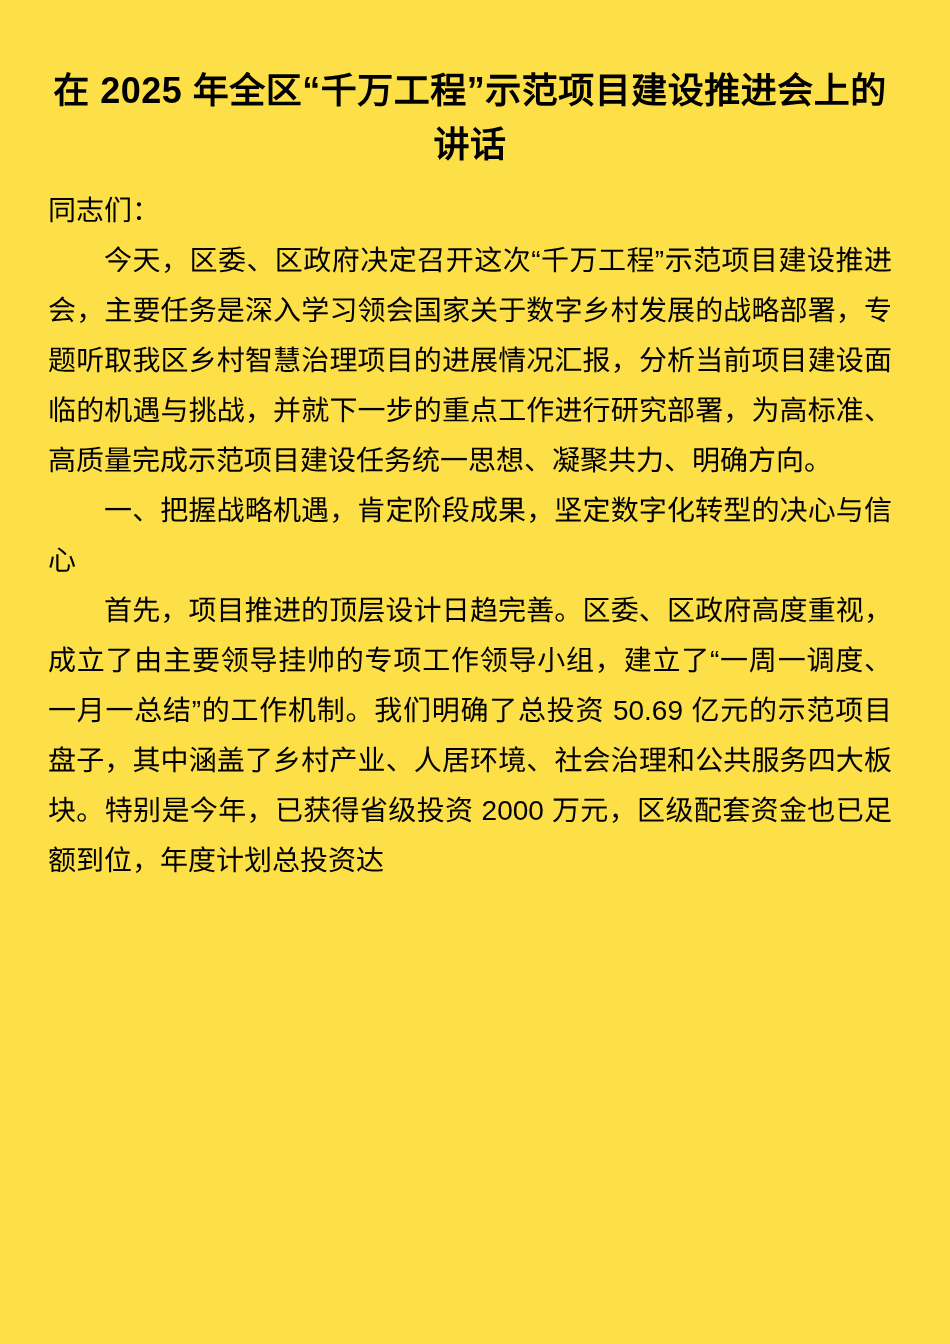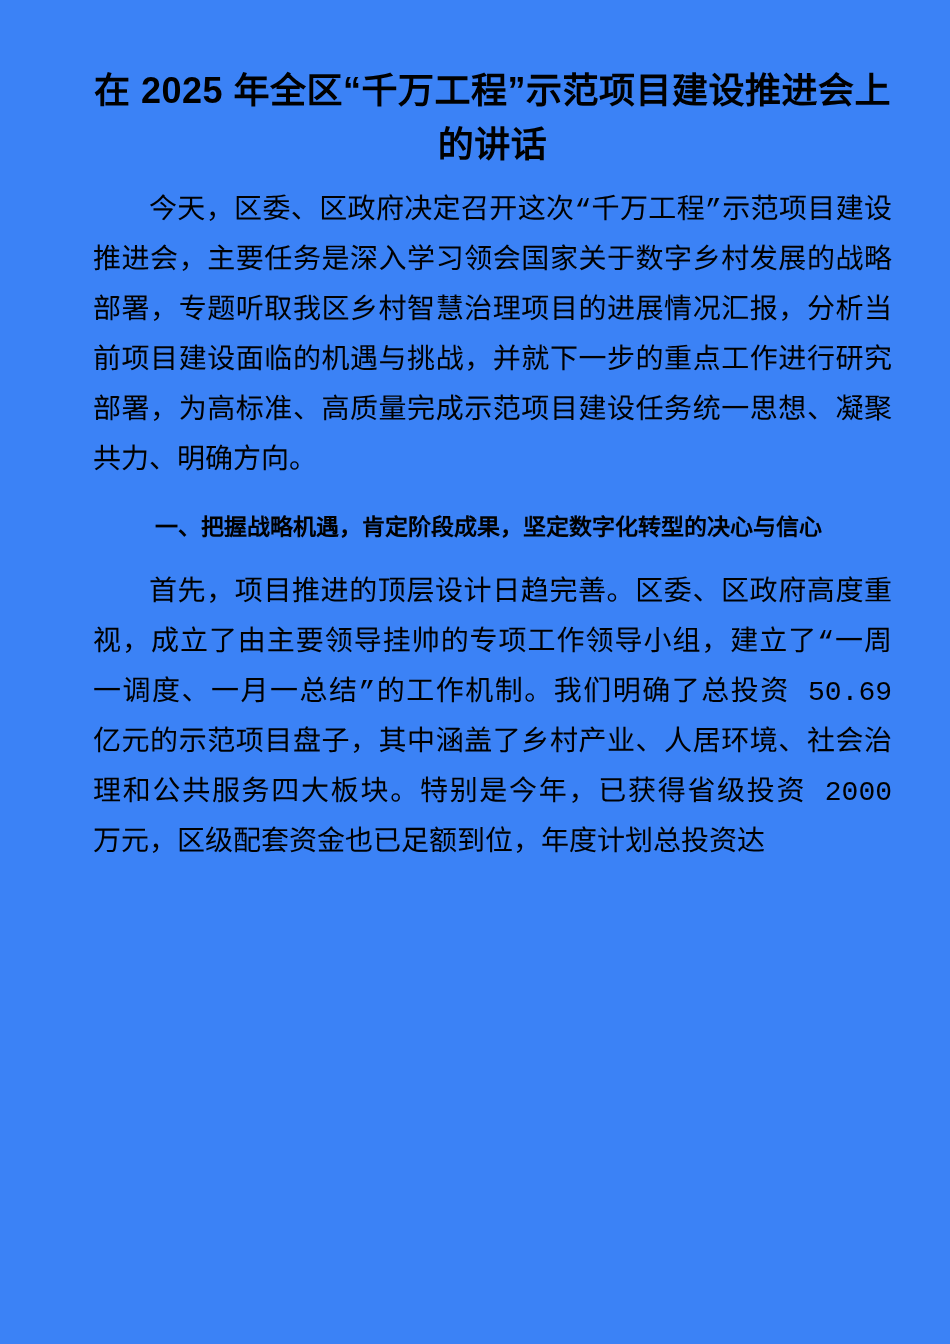--- a/index.html
+++ b/index.html
@@ -6,24 +6,24 @@
   html, body {
     margin: 0;
     padding: 0;
     background: #ffffff;
   }
   .page {
     position: relative;
     width: 950px;
     height: 1344px;
     margin: 0 auto;
-    background: #3b82f6;
+    background: #fde047;
     color: #000000;
     box-sizing: border-box;
-    padding: 58px 58px 0 93px;
+    padding: 58px 58px 0 48px;
     overflow: hidden;
     font-family: "Liberation Sans", "DejaVu Sans", sans-serif;
   }
   .doc-title {
     font-size: 36px;
     font-weight: 700;
     line-height: 54px;
     text-align: center;
     margin: 6px 0 14px 0;
     letter-spacing: 0.5px;
@@ -36,38 +36,38 @@
     text-align: justify;
   }
   .body-para {
     font-size: 28px;
     line-height: 50px;
     margin: 0;
     text-indent: 2em;
     text-align: justify;
     text-justify: inter-ideograph;
     word-break: break-all;
-    font-family: Liberation Mono, monospace;
   }
   .section-heading {
-    font-size: 23px;
-    font-weight: 700;
+    font-size: 28px;
+    font-weight: 400;
     line-height: 50px;
-    margin: 16px;
+    margin: 0;
     text-indent: 2em;
     text-align: justify;
     word-break: break-all;
   }
 </style>
 </head>
 <body>
 
 <div class="page">
   <h1 class="doc-title">在 2025 年全区“千万工程”示范项目建设推进会上的讲话</h1>
 
+  <p class="salutation">同志们：</p>
 
   <p class="body-para">今天，区委、区政府决定召开这次“千万工程”示范项目建设推进会，主要任务是深入学习领会国家关于数字乡村发展的战略部署，专题听取我区乡村智慧治理项目的进展情况汇报，分析当前项目建设面临的机遇与挑战，并就下一步的重点工作进行研究部署，为高标准、高质量完成示范项目建设任务统一思想、凝聚共力、明确方向。</p>
 
 
   <h2 class="section-heading">一、把握战略机遇，肯定阶段成果，坚定数字化转型的决心与信心</h2>
 
 
   <p class="body-para">首先，项目推进的顶层设计日趋完善。区委、区政府高度重视，成立了由主要领导挂帅的专项工作领导小组，建立了“一周一调度、一月一总结”的工作机制。我们明确了总投资 50.69 亿元的示范项目盘子，其中涵盖了乡村产业、人居环境、社会治理和公共服务四大板块。特别是今年，已获得省级投资 2000 万元，区级配套资金也已足额到位，年度计划总投资达</p>
 </div>
 

